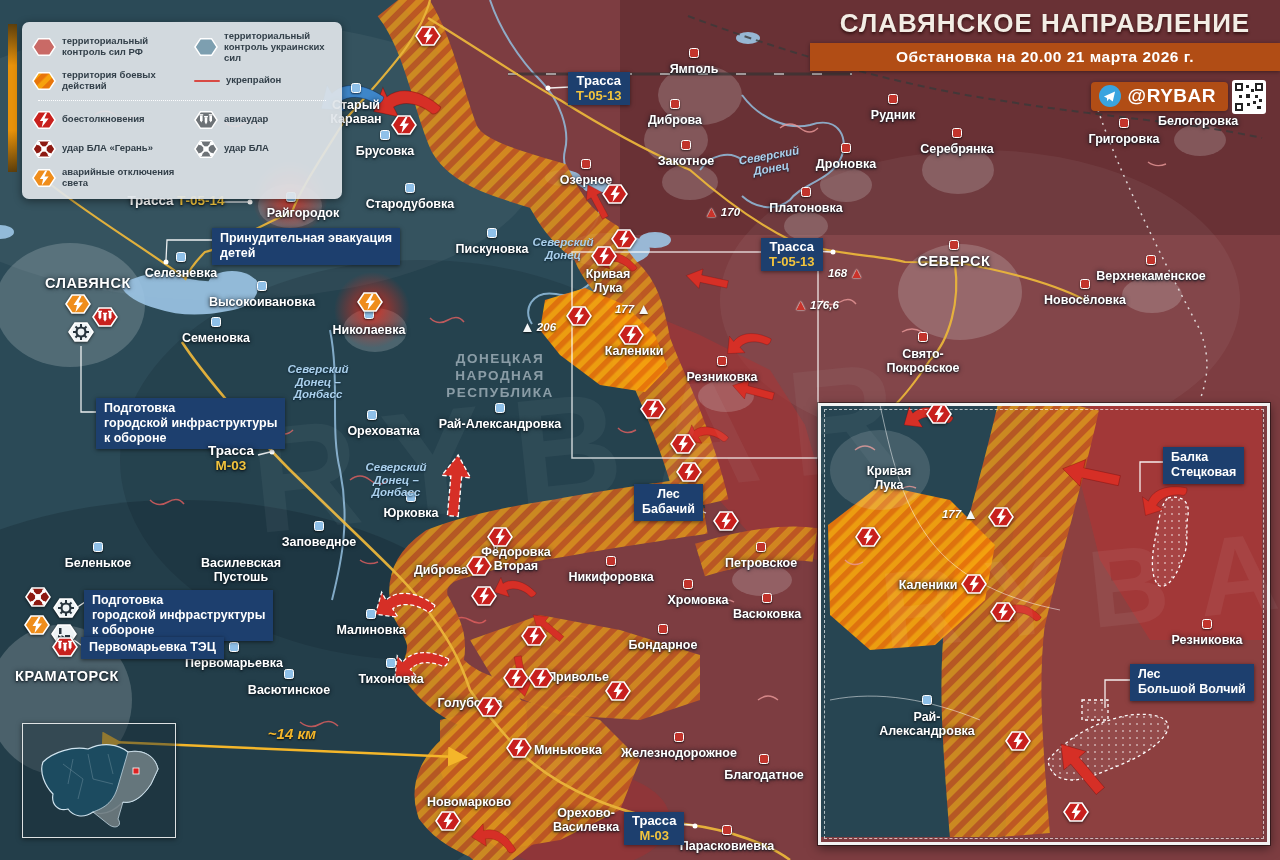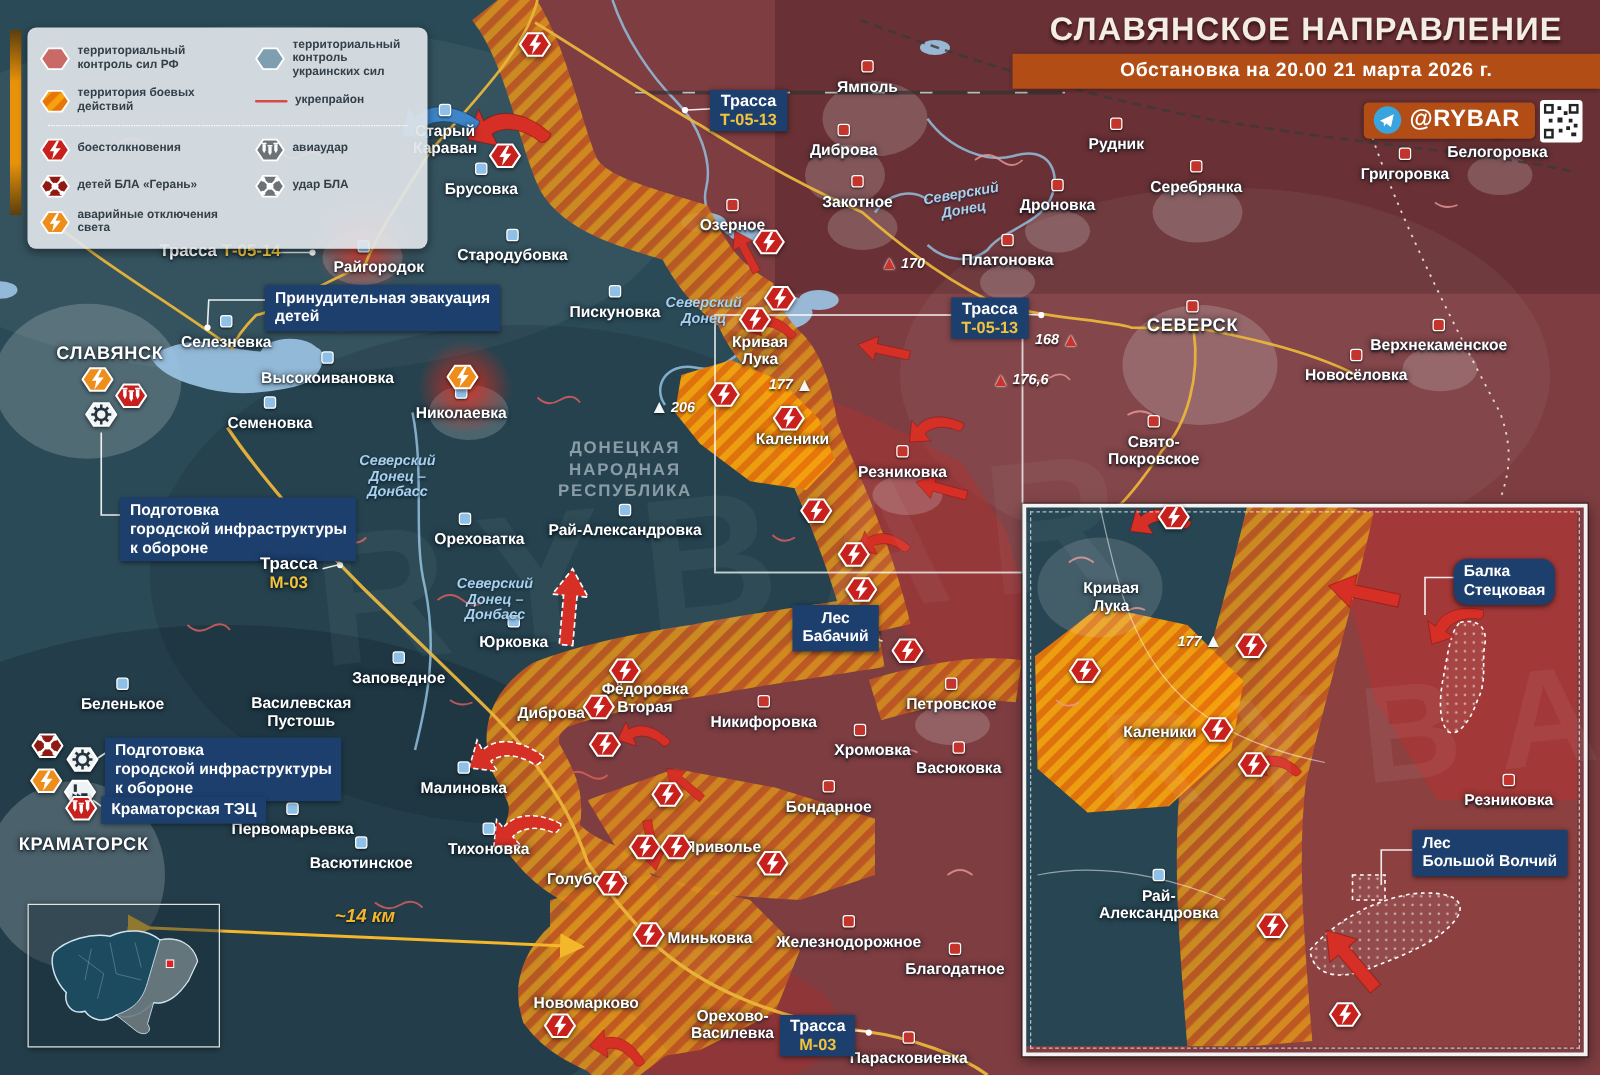--- a/index.html
+++ b/index.html
@@ -44,21 +44,21 @@
   .tri.white{color:#f4f7f8;text-shadow:0 1px 2px rgba(0,0,0,.7);}
 
   .hexmark{position:absolute;transform:translate(-50%,-50%);filter:drop-shadow(0 1px 1.5px rgba(0,0,0,.6));}
 
   .dist{position:absolute;transform:translate(-50%,-50%);color:#f4b62a;font-weight:bold;
         font-size:15px;font-style:italic;text-shadow:0 1px 2px rgba(0,0,0,.8);}
 
   
   #legend{position:absolute;left:22px;top:22px;width:300px;background:rgba(224,229,233,.92);
           border-radius:7px;box-shadow:0 2px 8px rgba(0,0,0,.45);padding:9px 10px;z-index:70;
-          display:grid;grid-template-columns:152px 1fr;gap:5px 20px;align-items:center;}
+          display:grid;grid-template-columns:152px 1fr;gap:5px 10px;align-items:center;}
   .lgitem{display:flex;align-items:center;gap:6px;font-size:9.5px;line-height:1.15;
           color:#33404a;font-weight:bold;}
   .lgdiv{grid-column:1/3;border-top:1.5px dotted rgba(255,255,255,.95);height:0;margin:2px 6px;}
   .lgline{width:26px;height:2.5px;background:#d84a44;border-radius:2px;flex:0 0 auto;}
 
   
   #titleblock{position:absolute;right:0;top:0;z-index:70;width:470px;text-align:center;}
   #maintitle{color:#f3ede5;font-weight:bold;font-size:26px;letter-spacing:1px;margin-top:8px;
              text-shadow:0 2px 3px rgba(40,10,10,.8);}
   #subbar{margin-top:4px;background:#b14d15;color:#fff;font-weight:bold;font-size:15.5px;
@@ -601,24 +601,24 @@
           <path d="M14.5,5 L8.5,14 H12 L10.5,21 L18,11.5 H13.5 L16.5,5 Z" fill="#fff"></path>
         </svg></div>
       <div class="callout" style="left: 212px; top: 228px;">Принудительная эвакуация
 детей</div>
       <div class="callout" style="left: 96px; top: 398px;">Подготовка
 городской инфраструктуры
 к обороне</div>
       <div class="callout" style="left: 84px; top: 590px;">Подготовка
 городской инфраструктуры
 к обороне</div>
-      <div class="callout" style="left: 81px; top: 637px;">Краматорская ТЭЦ</div>
+      <div class="callout" style="left: 81px; top: 637px;">Первомарьевка ТЭЦ</div>
       <div class="callout center" style="left: 634px; top: 484px;">Лес
 Бабачий</div>
-      <div class="callout" style="left: 1163px; top: 447px; border-radius: 11px;">Балка
+      <div class="callout" style="left: 1163px; top: 447px;">Балка
 Стецковая</div>
       <div class="callout" style="left: 1130px; top: 664px;">Лес
 Большой Волчий</div>
       <div class="roadbox" style="left: 568px; top: 72px;"><span>Трасса</span><br><span class="code">Т-05-13</span></div>
       <div class="roadbox" style="left: 761px; top: 238px;"><span>Трасса</span><br><span class="code">Т-05-13</span></div>
       <div class="roadbox" style="left: 624px; top: 812px;"><span>Трасса</span><br><span class="code">М-03</span></div>
       <div class="plainroad" style="left: 176px; top: 201px;"><span>Трасса </span><span class="code">Т-05-14</span></div>
       <div class="plainroad" style="left: 231px; top: 459px;"><span>Трасса</span><br><span class="code">М-03</span></div>
       <div class="river" style="left: 770px; top: 162px; transform: translate(-50%, -50%) rotate(-10deg);">Северский
 Донец</div>
@@ -758,21 +758,21 @@
                 <line x1="7" y1="7" x2="19" y2="19"></line>
                 <line x1="19" y1="7" x2="7" y2="19"></line>
               </g>
               <circle cx="13" cy="13" r="3" fill="#fff"></circle>
               <circle cx="7" cy="7" r="2" fill="#fff"></circle>
               <circle cx="19" cy="7" r="2" fill="#fff"></circle>
               <circle cx="7" cy="19" r="2" fill="#fff"></circle>
               <circle cx="19" cy="19" r="2" fill="#fff"></circle>
             </svg>
           </span>
-          <span>детей БЛА «Герань»</span>
+          <span>удар БЛА «Герань»</span>
         </div>
         <div class="lgitem">
           <span style="flex: 0 0 auto; display: flex;">
             <svg width="24" height="24" viewBox="0 0 26 26">
               <polygon points="1,13 7,4 19,4 25,13 19,22 7,22" fill="#6d7276" stroke="#fff" stroke-width="1.6"></polygon>
               <g stroke="#fff" stroke-width="1.8">
                 <line x1="7" y1="7" x2="19" y2="19"></line>
                 <line x1="19" y1="7" x2="7" y2="19"></line>
               </g>
               <circle cx="13" cy="13" r="3" fill="#fff"></circle>

